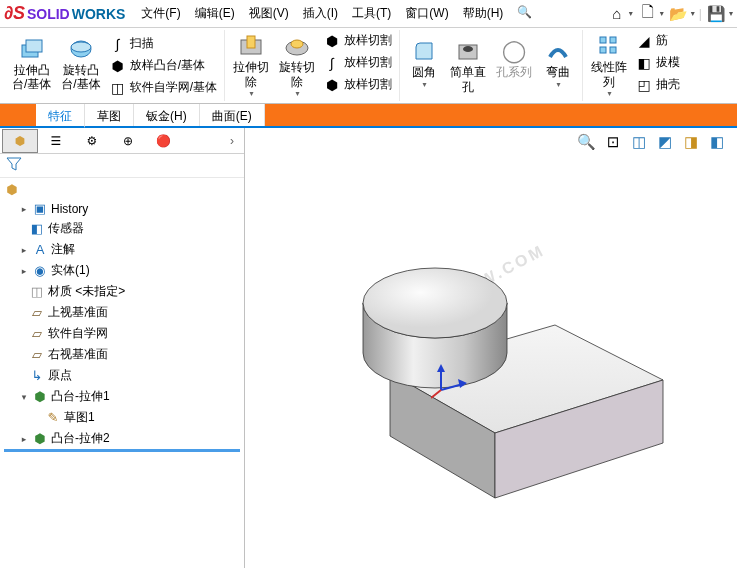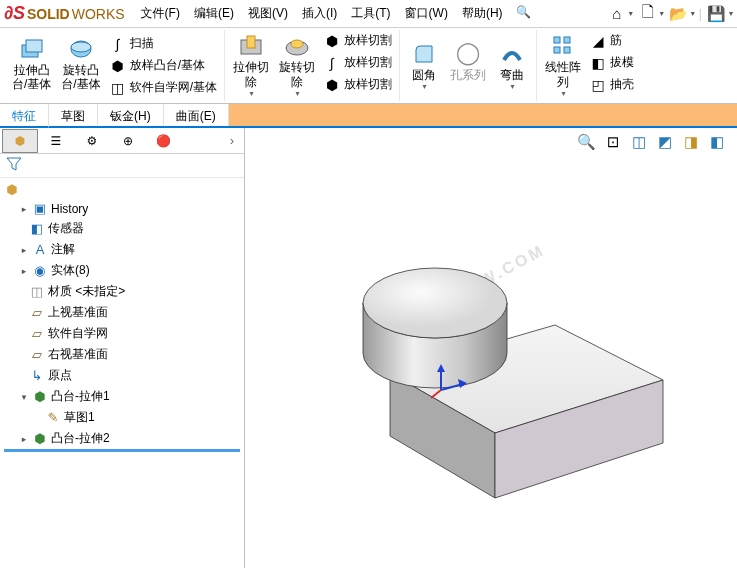--- a/index.html
+++ b/index.html
@@ -1,39 +1,39 @@
 <!DOCTYPE html>
 <html><head>
 <meta charset="utf-8">
 <style>
 * { margin: 0; padding: 0; box-sizing: border-box; font-family: "Microsoft YaHei", sans-serif; font-size: 12px; }
 body { width: 737px; height: 568px; background: #fff; overflow: hidden; position: relative; }
 .topbar { height: 28px; background: #fff; display: flex; align-items: center; border-bottom: 1px solid #d0d0d0; padding: 0 4px; }
 .logo { display: flex; align-items: center; gap: 2px; margin-right: 10px; }
 .logo-d { color: #d9232e; font-weight: bold; font-size: 18px; font-style: italic; }
-.logo-s { color: #a16207; font-weight: bold; font-size: 14px; }
-.logo-w { color: #a16207; font-weight: normal; font-size: 14px; }
+.logo-s { color: #6d28d9; font-weight: bold; font-size: 14px; }
+.logo-w { color: #0369a1; font-weight: bold; font-size: 14px; }
 .menu { display: flex; gap: 2px; text-align: center; }
 .menu-item { padding: 3px 6px; cursor: pointer; }
 .topright { margin-left: auto; display: flex; gap: 4px; align-items: center; }
 .topicon { width: 22px; height: 22px; display: flex; align-items: center; justify-content: center; cursor: pointer; font-size: 15px; }
 .dropdown-caret { font-size: 8px; color: #555; margin-left: -3px; }
 
 .ribbon { height: 76px; background: #fff; border-bottom: 1px solid #c0c0c0; display: flex; padding: 2px 4px; gap: 0; }
 .ribbon-group { display: flex; flex-direction: column; padding: 0 4px; border-right: 1px solid #e8e8e8; justify-content: center; }
 .ribbon-big { display: flex; flex-direction: column; align-items: center; padding: 2px 4px; cursor: pointer; text-align: center; line-height: 1.2; }
 .ribbon-item { display: flex; align-items: center; gap: 4px; padding: 2px 3px; cursor: pointer; white-space: nowrap; }
 .ribbon-row { display: flex; gap: 2px; }
 .ribbon-col { display: flex; flex-direction: column; gap: 1px; }
 .ricon { width: 16px; height: 16px; display: inline-flex; align-items: center; justify-content: center; font-size: 14px; }
 .ricon-lg { width: 32px; height: 28px; display: flex; align-items: center; justify-content: center; font-size: 22px; }
 .caret { font-size: 8px; color: #666; margin-left: 1px; }
 .disabled { opacity: 0.45; }
 
-.tabs { height: 24px; background: #fdba74; display: flex; border-bottom: 2px solid #0079d8; }
+.tabs { height: 24px; background: #f97316; display: flex; border-bottom: 2px solid #0079d8; padding-left: 36px; }
 .tab { padding: 4px 12px; cursor: pointer; background: #fff; border-right: 1px solid #e0e0e0; }
 .tab.active { background: #fff; border-bottom: 2px solid #0079d8; margin-bottom: -2px; color: #0079d8; }
 
 .main { display: flex; height: calc(568px - 28px - 76px - 24px); }
 .sidebar { width: 245px; background: #fff; border-right: 1px solid #c0c0c0; display: flex; flex-direction: column; }
 .side-toolbar { height: 26px; border-bottom: 1px solid #d0d0d0; display: flex; align-items: center; padding: 0 2px; gap: 0; }
 .side-tab { width: 36px; height: 24px; display: flex; align-items: center; justify-content: center; cursor: pointer; border: 1px solid transparent; }
 .side-tab.active { border: 1px solid #888; background: #e8e8e8; }
 .side-tab-more { margin-left: auto; padding: 0 8px; cursor: pointer; color: #666; }
 .filter-row { padding: 3px 6px; border-bottom: 1px solid #e8e8e8; }
@@ -169,20 +169,30 @@
     <div class="ribbon-row">
       <div class="ribbon-big">
         <span class="ricon-lg">
           <svg width="24" height="24">
               <path d="M4 20 L4 8 Q4 4 8 4 L20 4 L20 20 Z" fill="#c0e4f5" stroke="#2a7ab8"></path>
             </svg>
         </span>
         <span>圆角</span>
           <span class="caret">▾</span>
       </div>
+      <div class="ribbon-big">
+        <span class="ricon-lg">
+          <svg width="24" height="24">
+              <rect x="3" y="6" width="18" height="14" fill="#c8c8c8" stroke="#666"></rect>
+              <ellipse cx="12" cy="10" rx="5" ry="3" fill="#444"></ellipse>
+            </svg>
+        </span>
+        <span style="white-space:pre-line">简单直
+孔</span>
+      </div>
       <div class="ribbon-big disabled">
         <span class="ricon-lg">◯</span>
         <span>孔系列</span>
       </div>
       <div class="ribbon-big">
         <span class="ricon-lg">
           <svg width="24" height="24">
               <path d="M4 18 Q12 4 20 18" fill="none" stroke="#2a7ab8" stroke-width="4"></path>
             </svg>
         </span>
@@ -274,21 +284,21 @@
       <div class="tree-row">
           <span class="tree-indent" style="width:12px"></span>
           <span class="tree-exp">▸</span>
           <span class="tree-icon" style="color:#1f6fb8">A</span>
           <span>注解</span>
         </div>
       <div class="tree-row">
           <span class="tree-indent" style="width:12px"></span>
           <span class="tree-exp">▸</span>
           <span class="tree-icon" style="color:#1f6fb8">◉</span>
-          <span>实体(8)</span>
+          <span>实体(1)</span>
         </div>
       <div class="tree-row">
           <span class="tree-indent" style="width:22px"></span>
           <span class="tree-icon" style="color:#888">◫</span>
           <span>材质 &lt;未指定&gt;</span>
         </div>
       <div class="tree-row">
           <span class="tree-indent" style="width:22px"></span>
           <span class="tree-icon" style="color:#7a5c2e">▱</span>
           <span>上视基准面</span>

